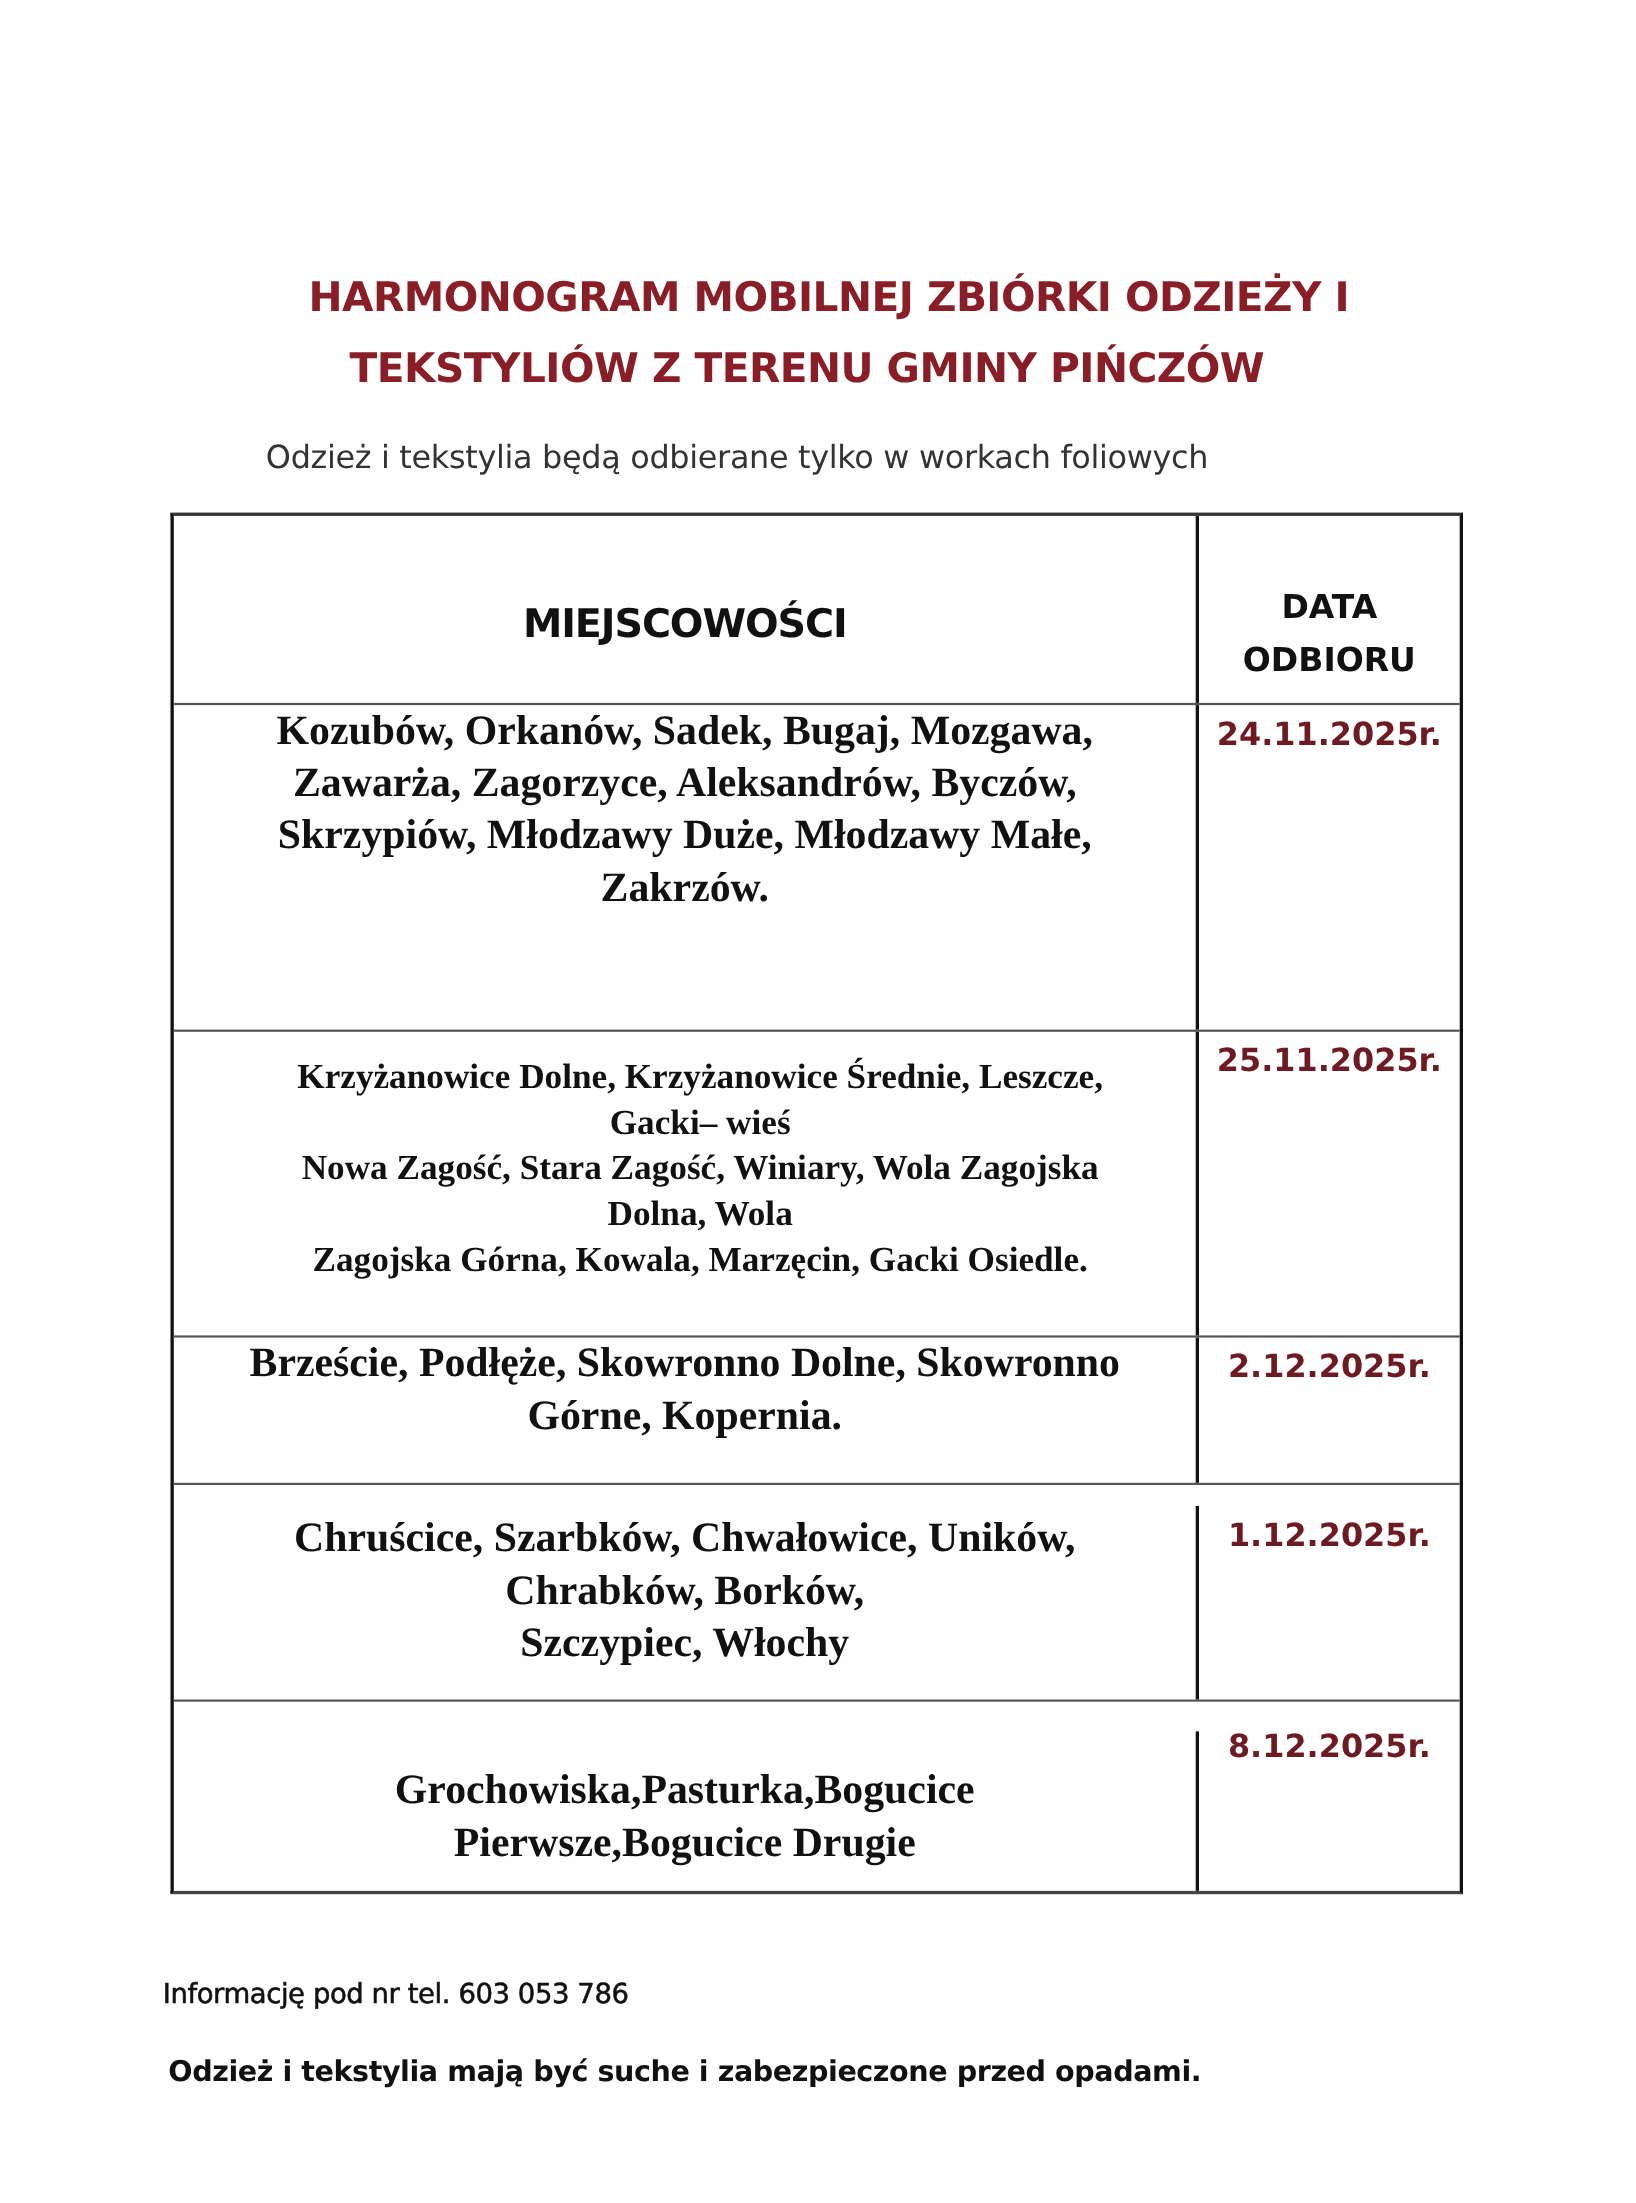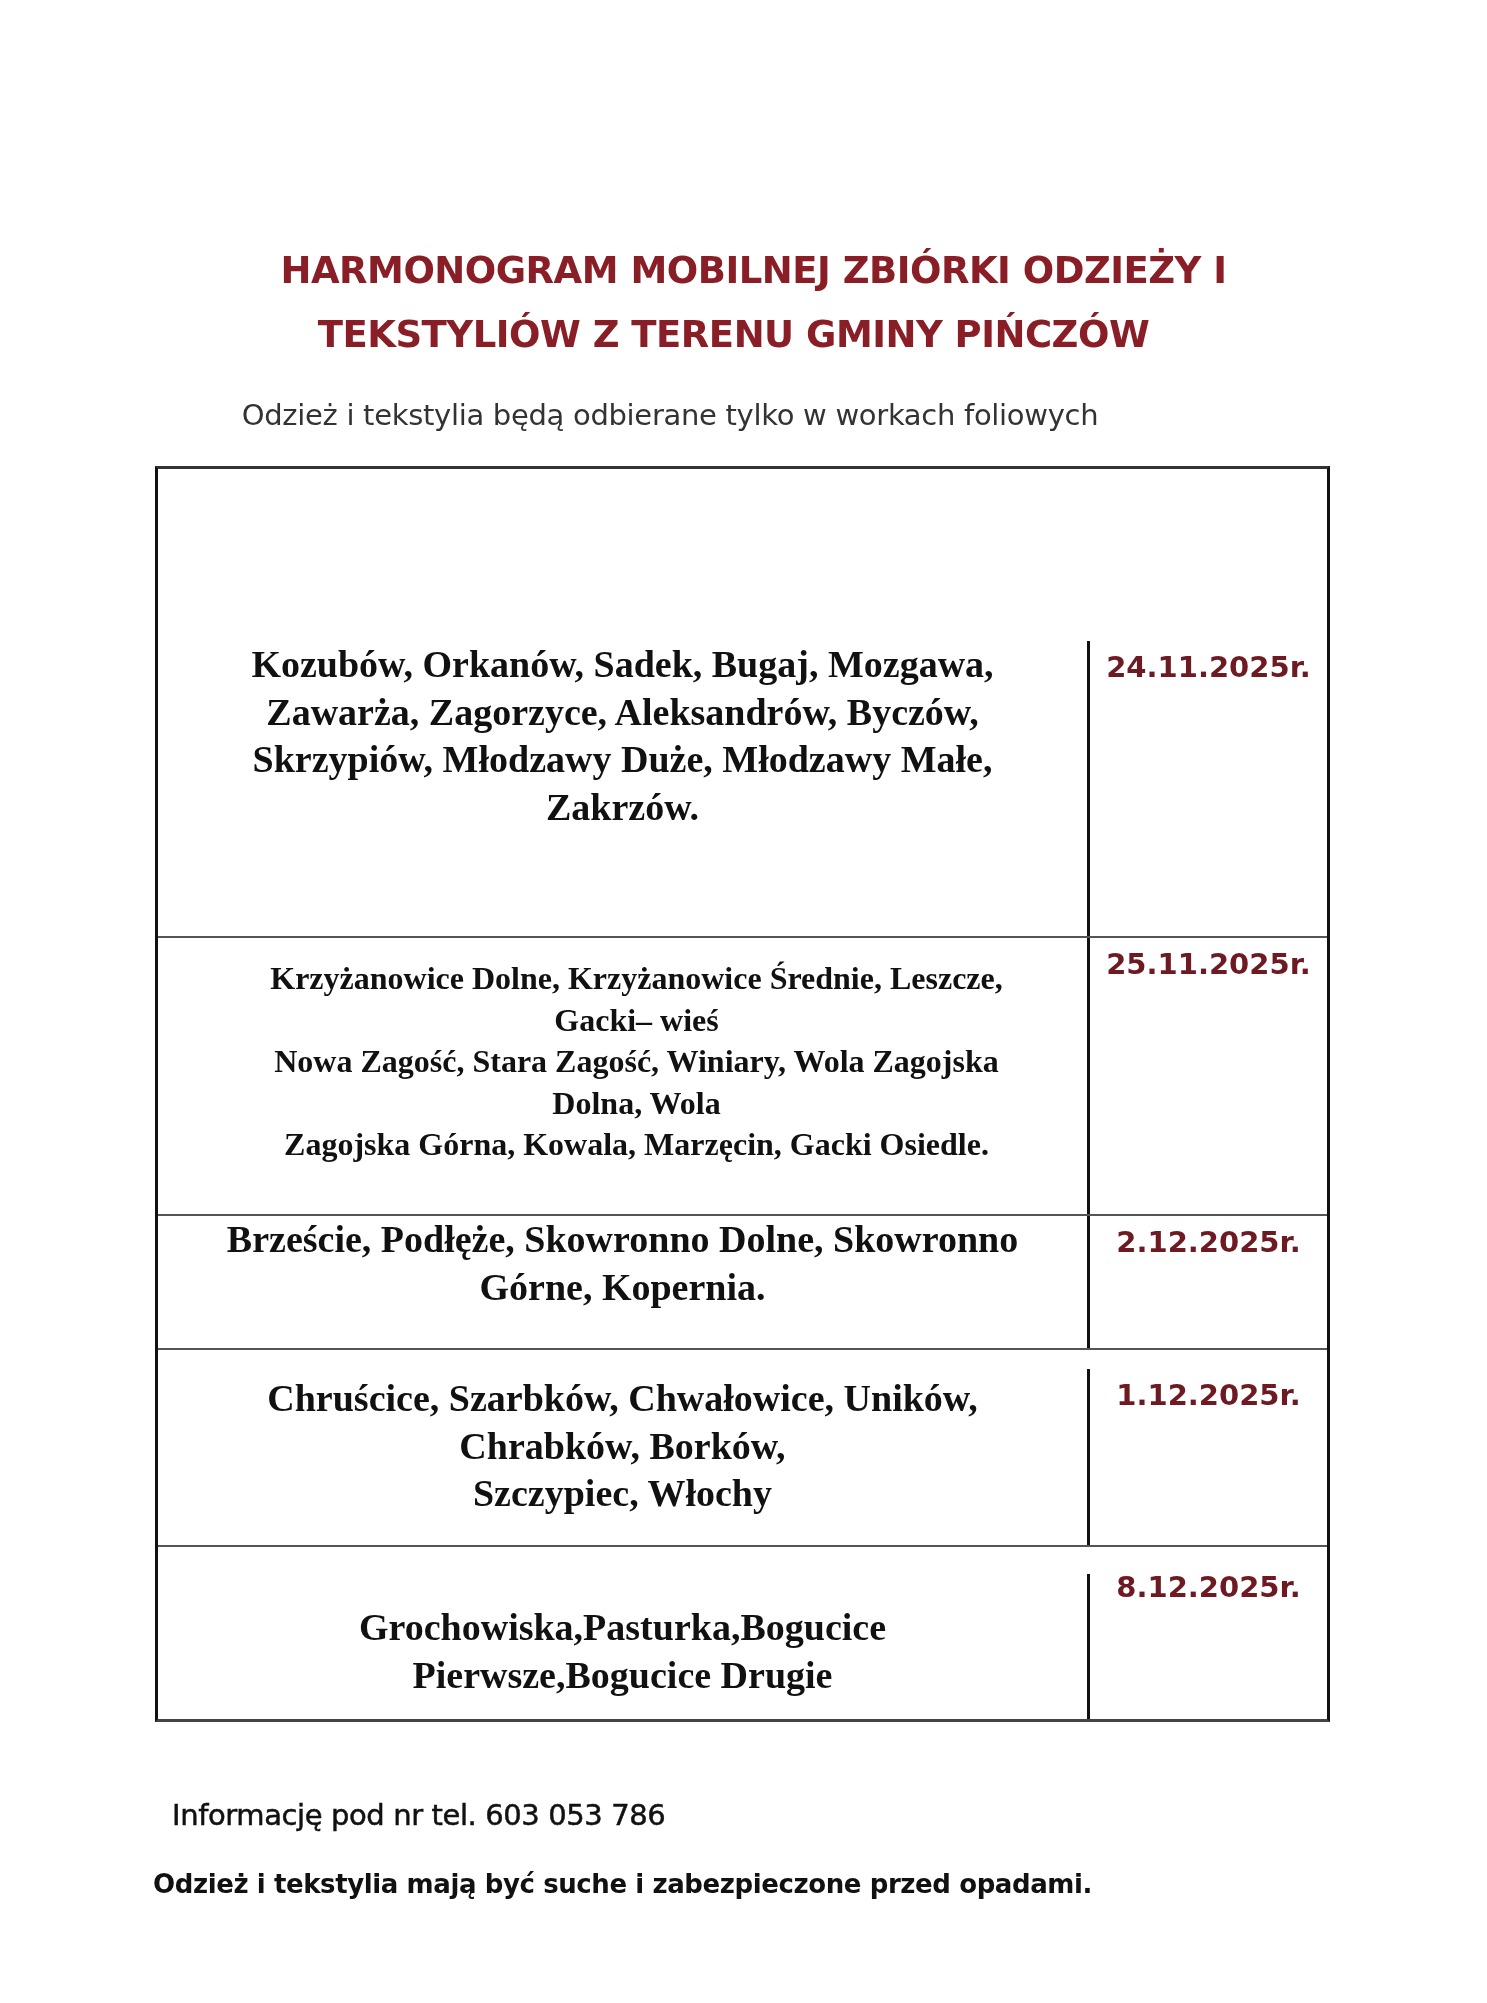--- a/index.html
+++ b/index.html
@@ -94,32 +94,41 @@
   }
   .fs-large { font-size: 38px; }
   .fs-small { font-size: 32px; line-height: 1.3; margin-left: 28px; }
   .footer {
     position: absolute;
     font-family: "DejaVu Sans", sans-serif;
     font-weight: bold;
     color: #111;
     letter-spacing: -0.4px;
   }
-  .footer.info { left: 172px; top: 1798px; font-size: 29px; font-weight: normal; -webkit-text-stroke: 0.5px #111; }
+  .footer.info { left: 148px; top: 1798px; font-size: 25px; font-weight: normal; -webkit-text-stroke: 0.5px #111; }
   .footer.note { left: 153px; top: 1869px; font-size: 26px; }
 </style>
 </head>
 <body>
 
 <div class="title l1">HARMONOGRAM MOBILNEJ ZBIÓRKI ODZIEŻY I</div>
 <div class="title l2">TEKSTYLIÓW Z TERENU GMINY PIŃCZÓW</div>
 <div class="subtitle">Odzież i tekstylia będą odbierane tylko w workach foliowych</div>
 
 <div class="table">
 
+  <div class="row" style="top:0; height:172px;">
+    <div class="cell-places" style="align-items:flex-start; padding-top:78px;">
+      <span class="hdr-places">MIEJSCOWOŚCI</span>
+    </div>
+    <div class="cell-date" style="padding-top:60px; color:#111;">
+      <div class="hdr-date" style="padding-top:0; line-height:48px;">DATA</div>
+      <div class="hdr-date" style="padding-top:0; line-height:48px;">ODBIORU</div>
+    </div>
+  </div>
 
   <div class="row" style="top:172px; height:297px;">
     <div class="cell-places">
       <span class="places-text fs-large">Kozubów, Orkanów, Sadek, Bugaj, Mozgawa,
 Zawarża, Zagorzyce, Aleksandrów, Byczów,
 Skrzypiów, Młodzawy Duże, Młodzawy Małe,
 Zakrzów.</span>
     </div>
     <div class="cell-date">
       <span>24.11.2025r.</span>

